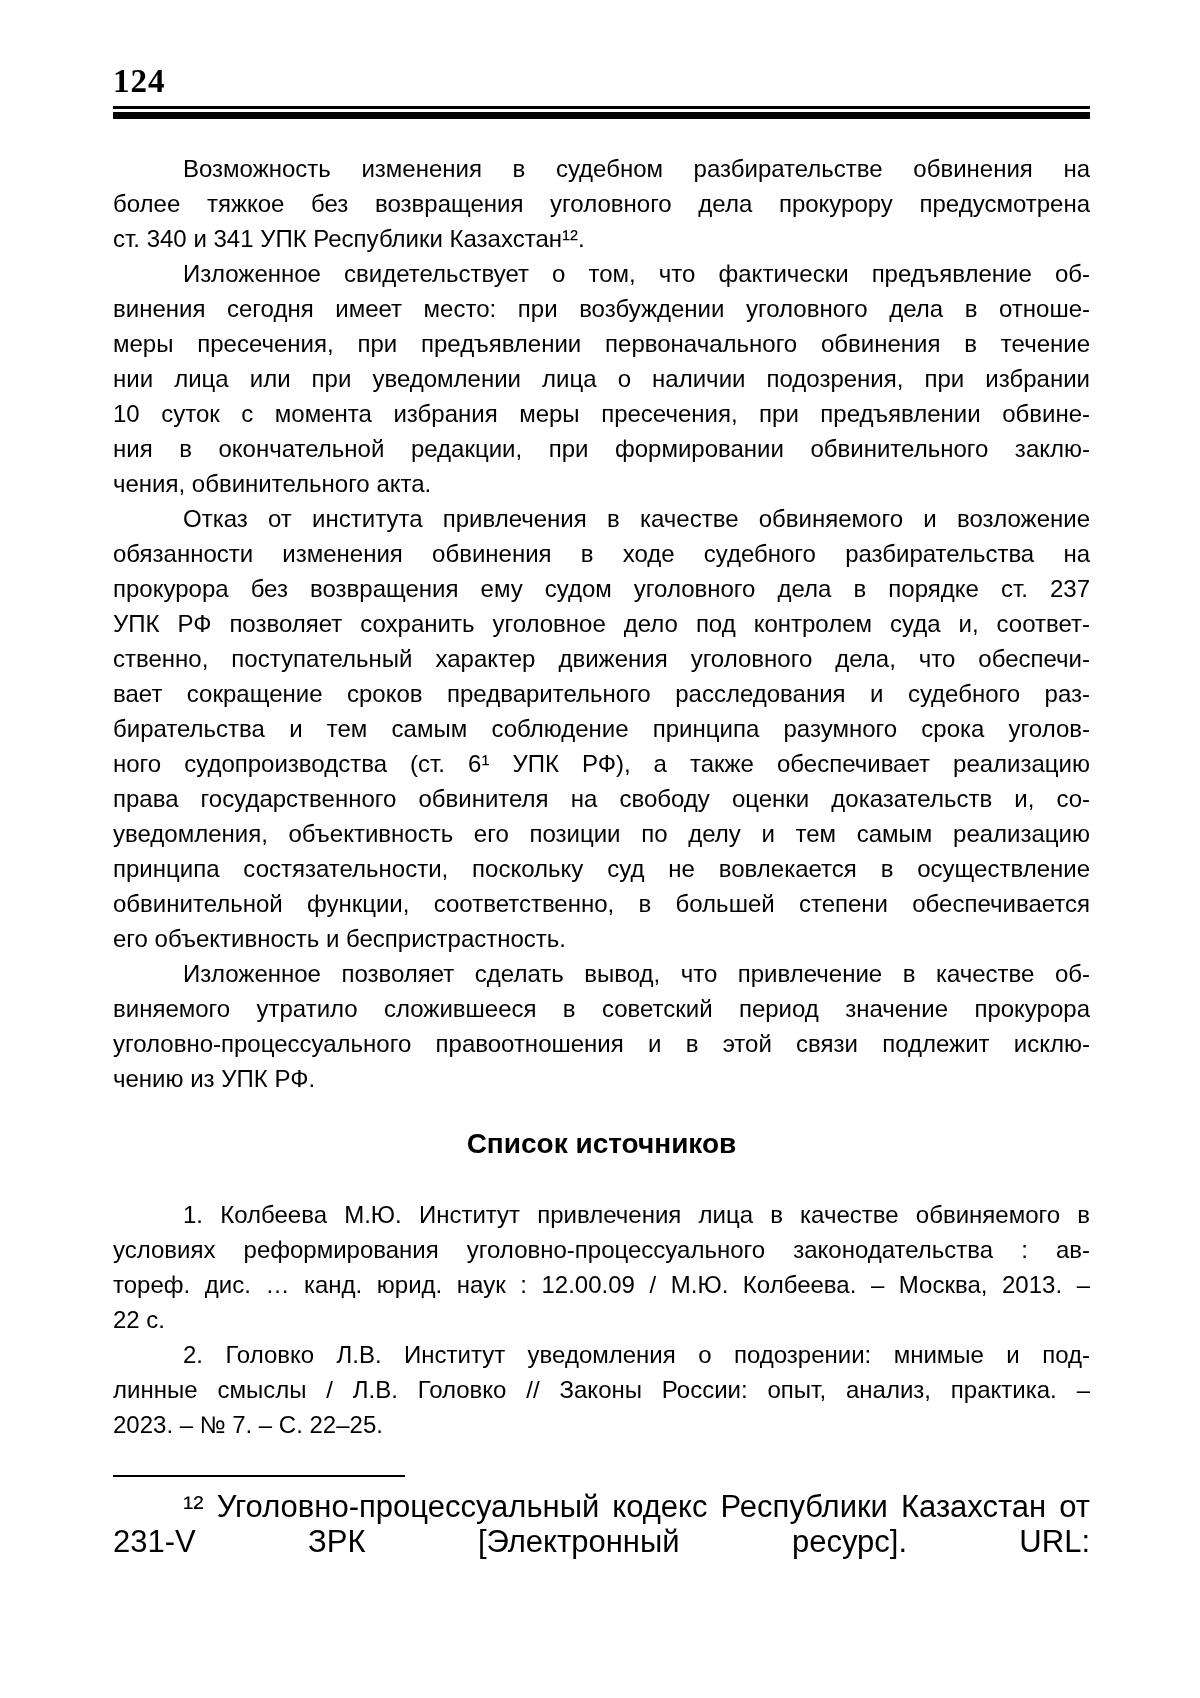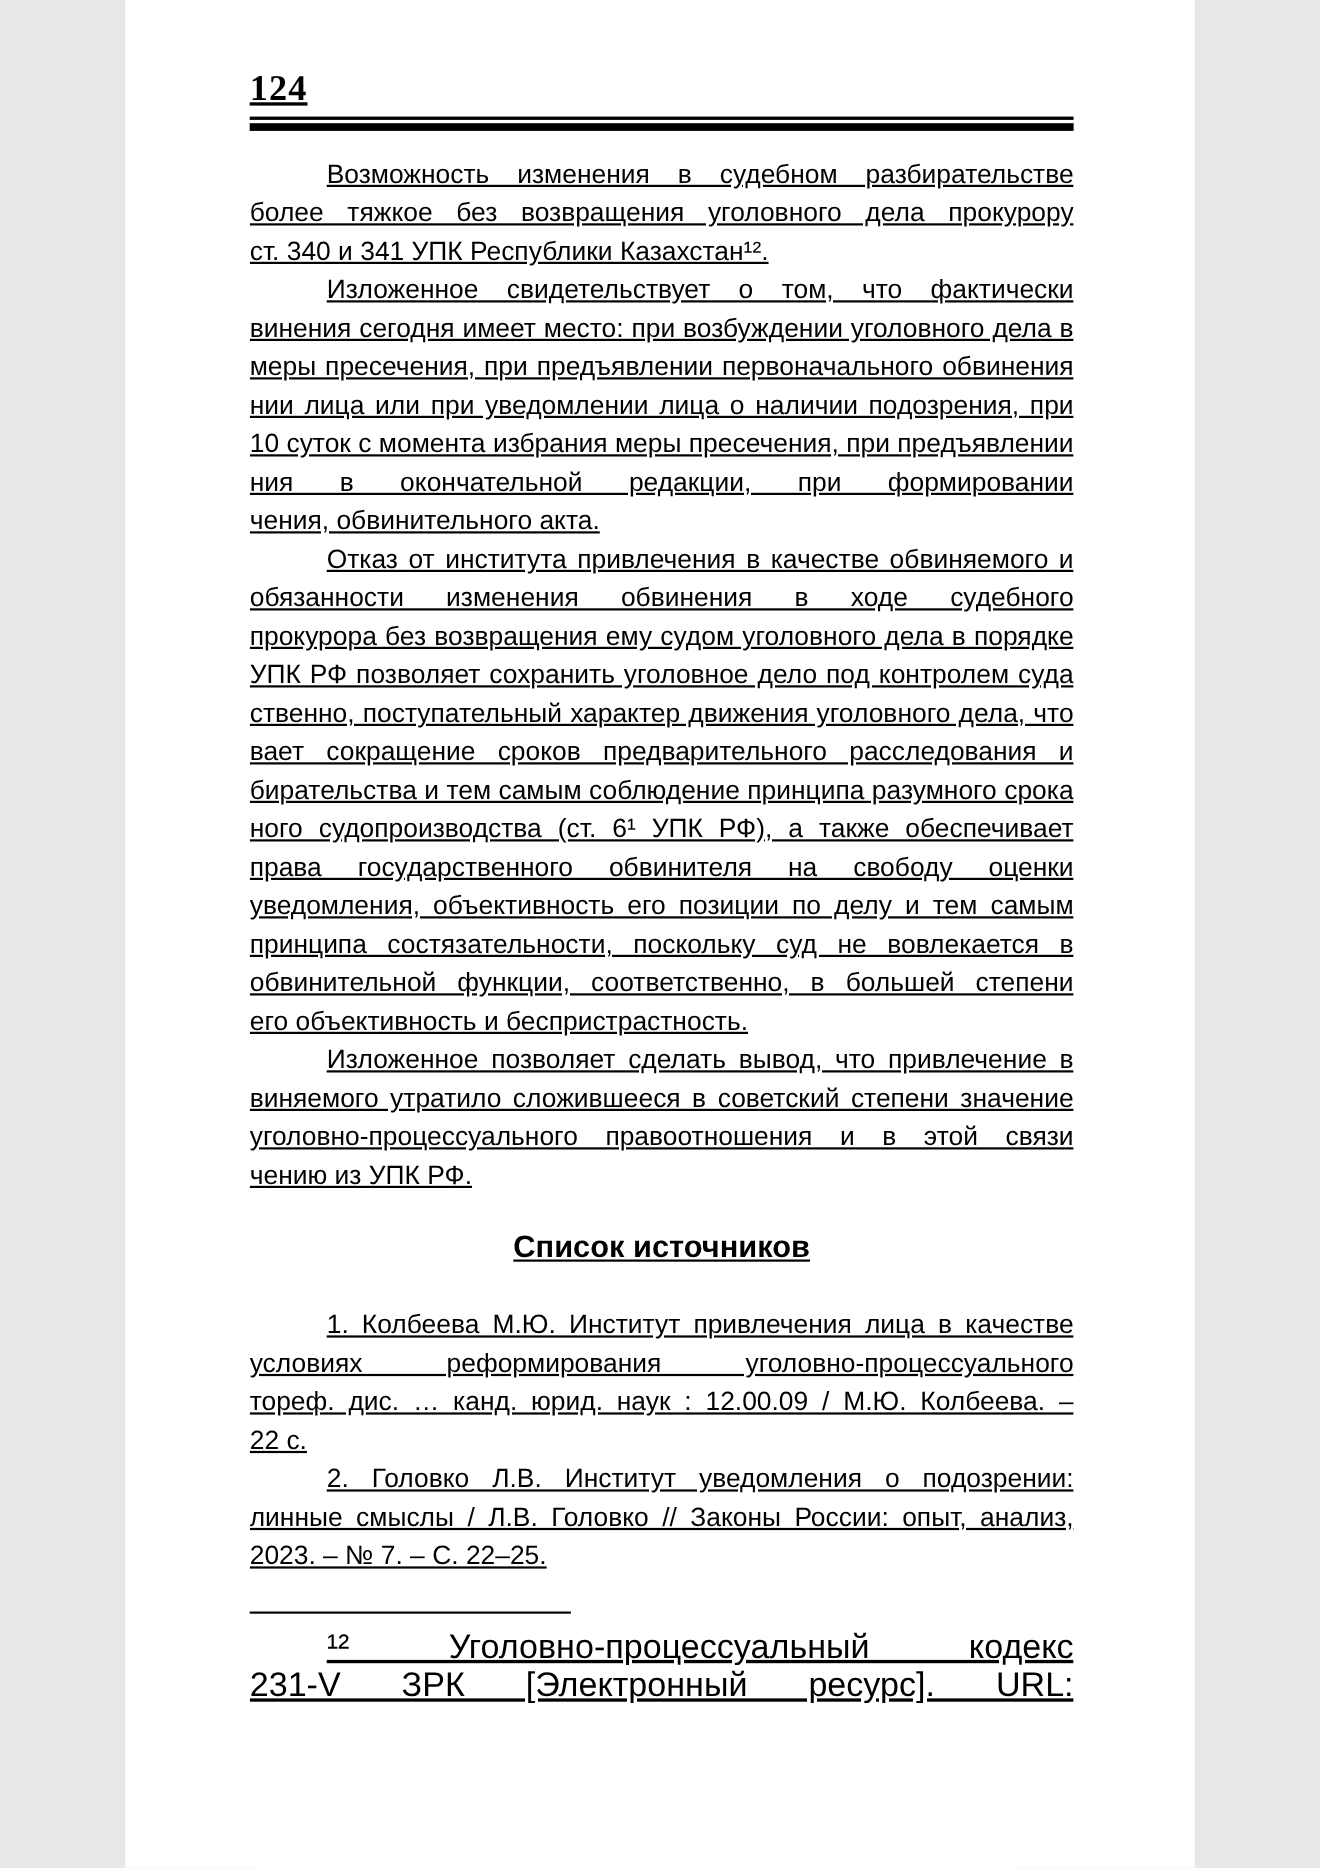--- a/index.html
+++ b/index.html
@@ -2,51 +2,50 @@
 <html lang="ru"><head>
 <meta charset="utf-8">
 <style>
   html, body {
     margin: 0;
     padding: 0;
     background: #e8e8e8;
   }
   .page {
     position: relative;
-    width: 972px;
+    width: 1200px;
     height: 1698px;
     margin: 0 auto;
     background: #ffffff;
     box-sizing: border-box;
     padding: 64px 110px 0 113px;
     overflow: hidden;
     color: #000000;
     font-family: "Liberation Sans", sans-serif;
-    text-decoration: underline;
   }
   .page-number {
     font-family: "Liberation Serif", serif;
     font-weight: bold;
     font-size: 33px;
     line-height: 34px;
     margin-bottom: 8px;
     letter-spacing: 1px;
   }
   .header-rule { width: 100%; }
   .rule-thin {
     height: 3px;
     background: #000000;
     margin-bottom: 3px;
   }
   .rule-thick {
     height: 7px;
     background: #000000;
   }
   .content {
-    margin-top: 22px;
+    margin-top: 32px;
     font-size: 24px;
     line-height: 35px;
   }
   .para { width: 100%; }
   .line {
     text-align: justify;
     text-align-last: justify;
     white-space: normal;
     height: 35px;
     overflow: hidden;
@@ -113,21 +112,21 @@
         <div class="line">ного судопроизводства (ст. 6¹ УПК РФ), а также обеспечивает реализацию</div>
         <div class="line">права государственного обвинителя на свободу оценки доказательств и, со-</div>
         <div class="line">уведомления, объективность его позиции по делу и тем самым реализацию</div>
         <div class="line">принципа состязательности, поскольку суд не вовлекается в осуществление</div>
         <div class="line">обвинительной функции, соответственно, в большей степени обеспечивается</div>
         <div class="line last">его объективность и беспристрастность.</div>
       </div>
 
     <div class="para">
         <div class="line first">Изложенное позволяет сделать вывод, что привлечение в качестве об-</div>
-        <div class="line">виняемого утратило сложившееся в советский степени значение ключевого</div>
+        <div class="line">виняемого утратило сложившееся в советский период значение прокурора</div>
         <div class="line">уголовно-процессуального правоотношения и в этой связи подлежит исклю-</div>
         <div class="line last">чению из УПК РФ.</div>
       </div>
 
     <div class="sources-heading">Список источников</div>
 
     <div class="para">
         <div class="line first">1. Колбеева М.Ю. Институт привлечения лица в качестве обвиняемого в</div>
         <div class="line">условиях реформирования уголовно-процессуального законодательства : ав-</div>
         <div class="line">тореф. дис. … канд. юрид. наук : 12.00.09 / М.Ю. Колбеева. – Москва, 2013. –</div>

